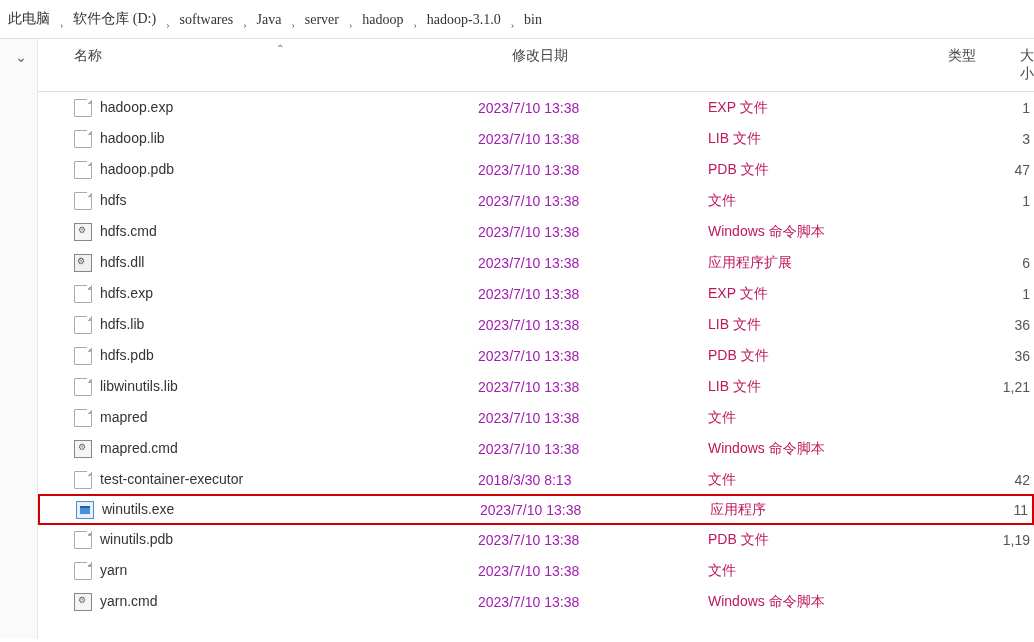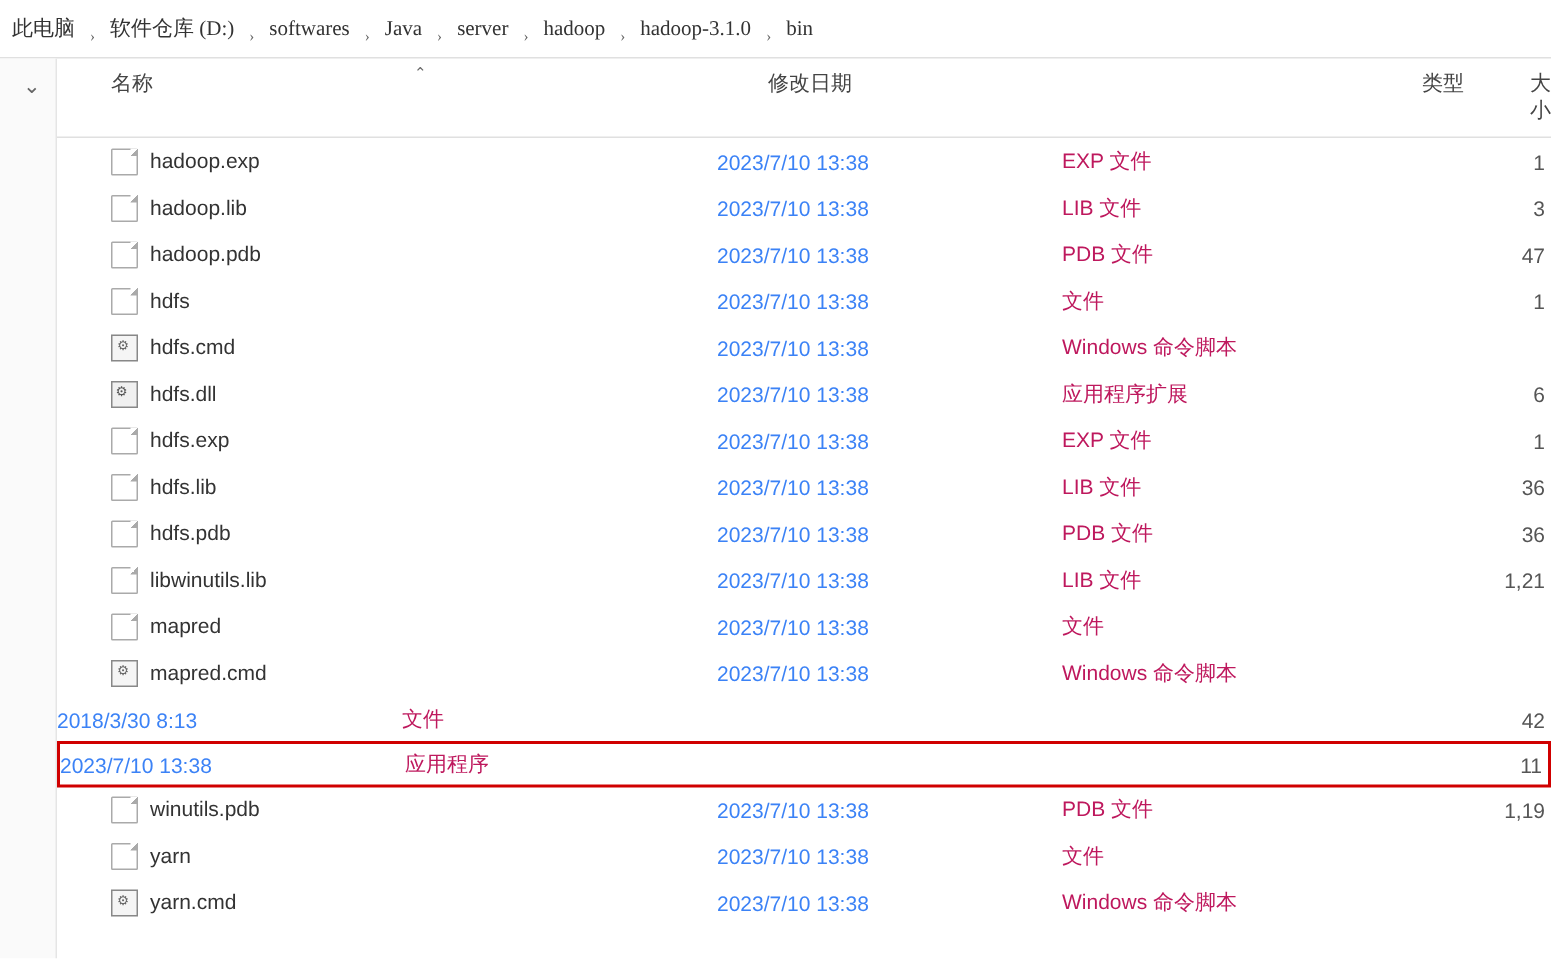--- a/index.html
+++ b/index.html
@@ -18,21 +18,21 @@
     .col-name { width: 440px; padding-left: 36px; position: relative; }
     .col-name .sort-ind { position: absolute; left: 238px; top: -4px; font-size: 10px; color: #666; }
     .col-date { width: 230px; }
     .col-type { width: 200px; text-align: right; }
     .col-size { flex: 1; text-align: center; padding-left: 10px; }
     
     .rows { }
     .row { display: flex; align-items: center; height: 31px; cursor: pointer; }
     .row.highlighted { border: 2.5px solid #d00000; margin: -1px 0; }
     .cell-name { width: 440px; padding-left: 36px; display: flex; gap: 8px; }
-    .cell-date { width: 230px; color: #3b82f6; }
+    .cell-date { width: 230px; color: #a21caf; }
     .cell-type { width: 200px; color: #be185d; }
     .cell-size { flex: 1; text-align: right; padding-right: 4px; color: #555; }
     
     .file-icon { width: 18px; height: 18px; display: inline-block; flex-shrink: 0; }
     .icon-blank { border: 1px solid #aaa; background: #fff; border-radius: 1px; position: relative; }
     .icon-blank::after { content: ""; position: absolute; top: -1px; right: -1px; width: 5px; height: 5px; background: linear-gradient(135deg, #fff 50%, #aaa 50%); }
     .icon-cmd { border: 1px solid #888; background: #f5f5f5; position: relative; }
     .icon-cmd::before { content: "⚙"; position: absolute; font-size: 9px; top: 1px; left: 3px; color: #666; }
     .icon-dll { border: 1px solid #888; background: #f0f0f0; position: relative; }
     .icon-dll::before { content: "⚙"; position: absolute; font-size: 9px; top: 1px; left: 2px; color: #555; }
@@ -179,25 +179,33 @@
         <div class="row">
           <div class="cell-name">
             <span class="file-icon icon-cmd"></span>
             <span>mapred.cmd</span>
           </div>
           <div class="cell-date">2023/7/10 13:38</div>
           <div class="cell-type">Windows 命令脚本</div>
           <div class="cell-size"></div>
         </div>
         <div class="row">
+          <div class="cell-name">
+            <span class="file-icon icon-blank"></span>
+            <span>test-container-executor</span>
+          </div>
           <div class="cell-date">2018/3/30 8:13</div>
           <div class="cell-type">文件</div>
           <div class="cell-size">42</div>
         </div>
         <div class="row highlighted">
+          <div class="cell-name">
+            <span class="file-icon icon-exe"></span>
+            <span>winutils.exe</span>
+          </div>
           <div class="cell-date">2023/7/10 13:38</div>
           <div class="cell-type">应用程序</div>
           <div class="cell-size">11</div>
         </div>
         <div class="row">
           <div class="cell-name">
             <span class="file-icon icon-blank"></span>
             <span>winutils.pdb</span>
           </div>
           <div class="cell-date">2023/7/10 13:38</div>

